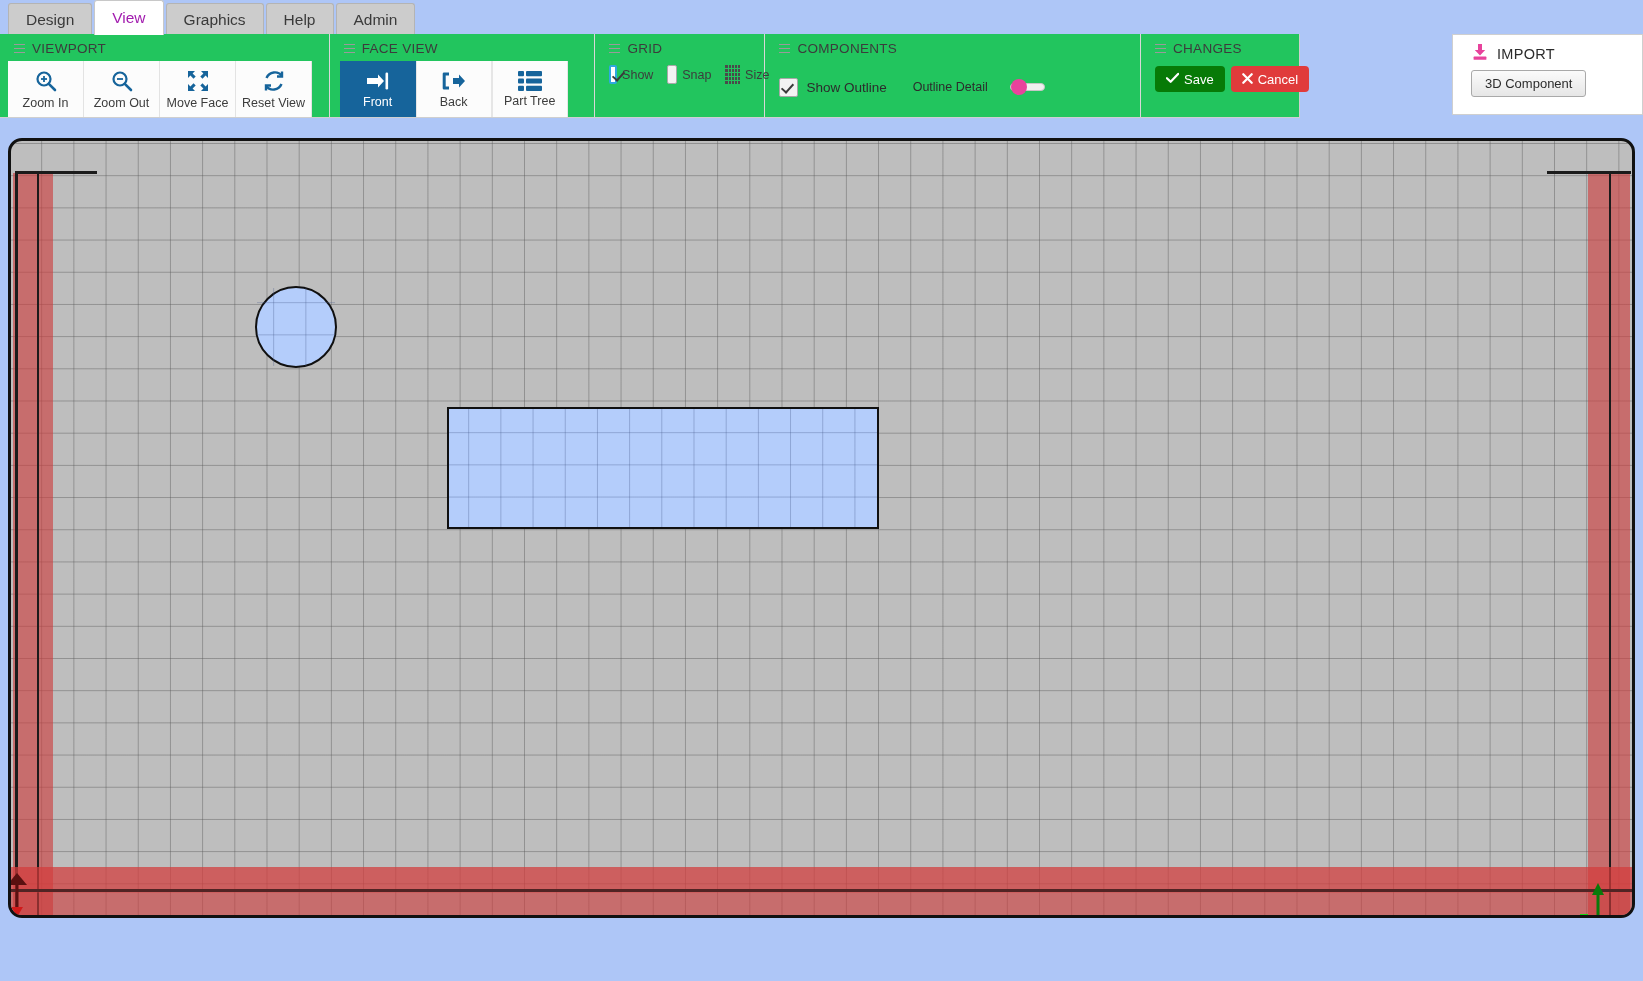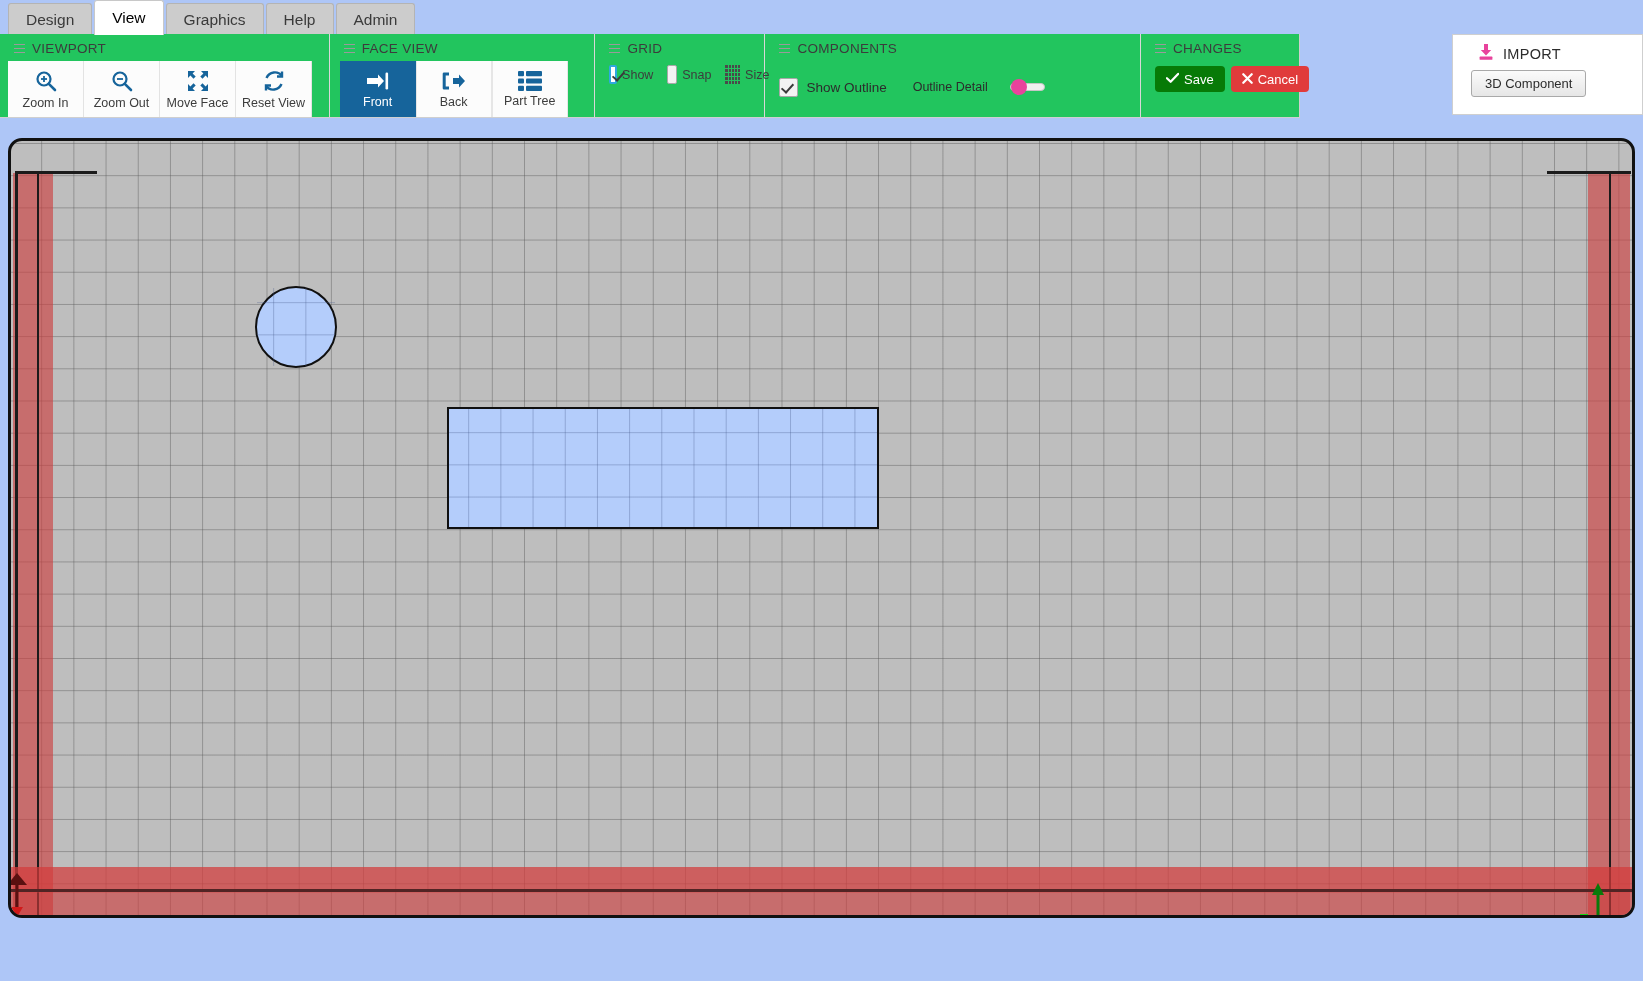--- a/index.html
+++ b/index.html
@@ -32,21 +32,21 @@
     background: #cccccc;
     border: 1px solid #b4b4b4;
     border-bottom: none;
     border-radius: 3px 3px 0 0;
     margin-right: 2px;
     cursor: pointer;
     white-space: nowrap;
   }
   .tab.active {
     background: #ffffff;
-    color: #000000;
+    color: #a21caf;
     border-color: #c8c8c8;
     height: 34px;
     position: relative; z-index: 3;
   }
 
   
   .ribbon {
     position: absolute; top: 34px; left: 0;
     width: 1300px; height: 84px;
     background: #22c55e;
@@ -182,21 +182,21 @@
   
   .importpanel {
     position: absolute; top: 34px; left: 1452px;
     width: 191px; height: 81px;
     background: #ffffff;
     border: 1px solid #cfcfcf;
     box-sizing: border-box;
   }
   .import-title {
     display: flex; align-items: center; gap: 8px;
-    padding: 8px 0 6px 24px;
+    padding: 8px 0 6px 18px;
     font-size: 14.5px; color: #2c2c2c;
     letter-spacing: .3px;
   }
   .import-btn {
     margin-left: 18px;
     height: 25px;
     padding: 0 13px;
     display: inline-flex; align-items: center;
     background: linear-gradient(#fbfbfb, #e6e6e6);
     border: 1px solid #a9a9a9;

